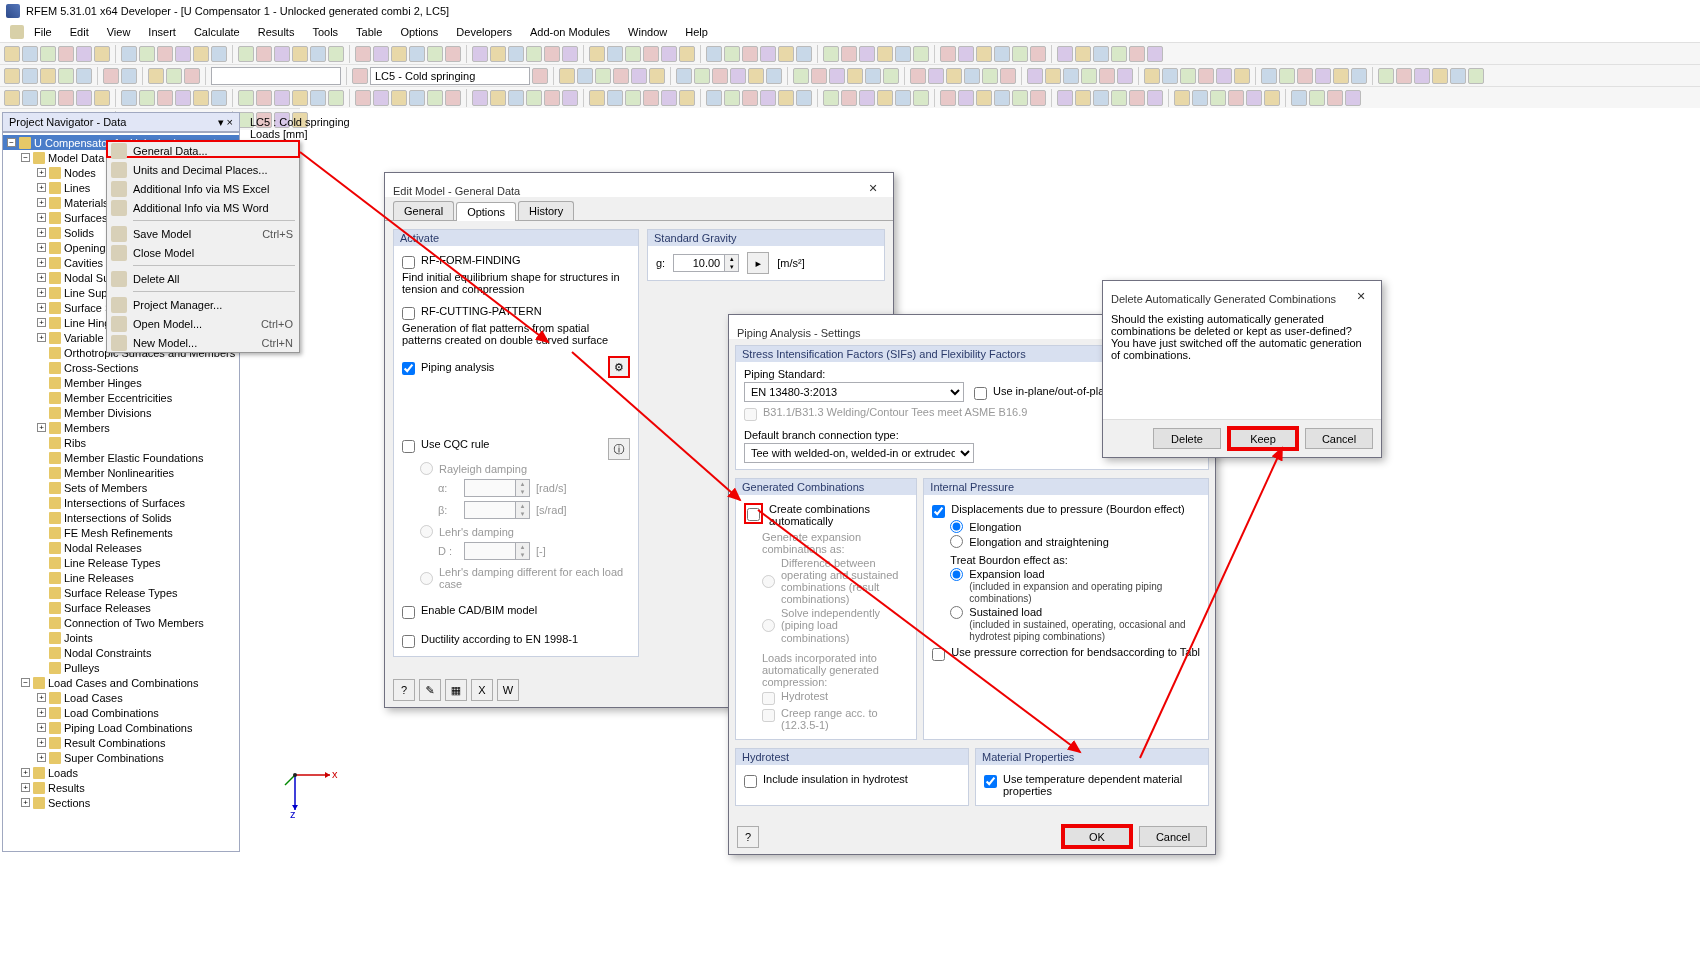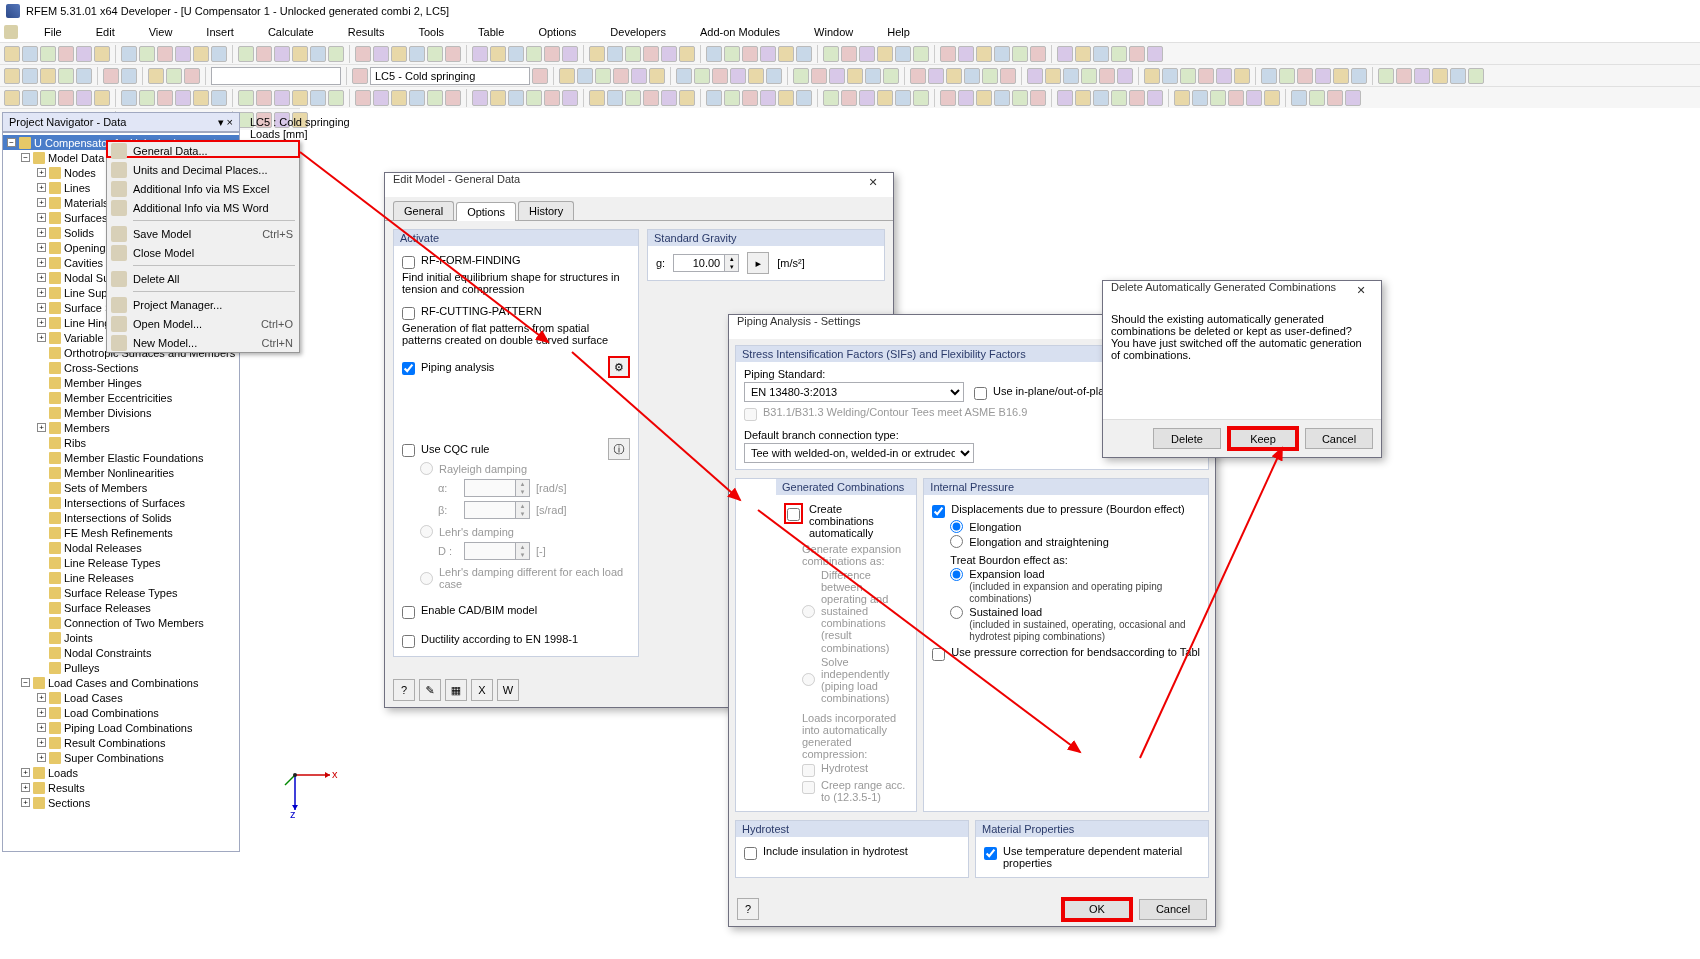--- a/index.html
+++ b/index.html
@@ -1,19 +1,19 @@
 <!DOCTYPE html>
 <html><head>
 <meta charset="utf-8">
 <style>
 * { box-sizing: border-box; margin: 0; padding: 0; font-family: "Segoe UI", Tahoma, sans-serif; font-size: 11px; }
 body { background: #fff; width: 1700px; height: 959px; position: relative; overflow: hidden; color: #000; }
 .titlebar { height: 22px; background: #fff; display: flex; align-items: center; padding: 0 6px; gap: 6px; }
 .titlebar .logo { width: 14px; height: 14px; background: linear-gradient(45deg,#2d4a8a,#5577bb); border-radius: 2px; }
-.menubar { height: 20px; display: flex; align-items: center; padding: 0 4px; gap: 18px; background: #fff; }
+.menubar { height: 20px; display: flex; align-items: center; padding: 0 4px; gap: 2px; background: #fff; margin-left: 6px; }
 .menubar span { padding: 2px 8px; cursor: default; }
 .toolbar-row { height: 22px; background: #f6f6f6; border-top: 1px solid #e0e0e0; display: flex; align-items: center; padding: 0 4px; gap: 2px; }
 .tbtn { width: 16px; height: 16px; background: #ddd; border: 1px solid #bbb; border-radius: 2px; flex-shrink: 0; }
 .tbtn.c1{background:#e8d8a8;} .tbtn.c2{background:#c8d8e8;} .tbtn.c3{background:#d8e8c8;} .tbtn.c4{background:#e8c8c8;} .tbtn.c5{background:#d8c8e8;}
 .tsep { width: 1px; height: 18px; background: #ccc; margin: 0 3px; flex-shrink:0;}
 .tinput { height: 18px; border: 1px solid #abadb3; padding: 0 4px; background: #fff; }
 .panelhdr { height: 20px; background: #e1e6f6; border: 1px solid #a0a8c0; display: flex; align-items: center; justify-content: space-between; padding: 0 6px; font-size: 11px; }
 .navigator { position: absolute; left: 2px; top: 112px; width: 238px; height: 740px; background: #fff; border: 1px solid #a0a8c0; overflow: hidden; }
 .tree { padding: 2px 0; overflow: auto; height: 720px; }
 .treerow { display: flex; align-items: center; height: 15px; padding-left: 4px; gap: 3px; white-space: nowrap; }
@@ -21,21 +21,21 @@
 .treeico { width: 12px; height: 12px; background: #e6c868; border-radius: 1px; flex-shrink: 0; }
 .treetog { width: 9px; height: 9px; border: 1px solid #888; display:flex;align-items:center;justify-content:center;font-size:8px;line-height:1;flex-shrink:0;background:#fff;color:#000;}
 .indent1{padding-left:18px;} .indent2{padding-left:34px;}
 .ctxmenu { position: absolute; left: 106px; top: 140px; width: 194px; background: #f0f0f0; border: 1px solid #979797; box-shadow: 2px 2px 4px rgba(0,0,0,0.3); z-index: 30; }
 .ctxmenu .hl { position:absolute; left:-1px; top:-1px; width:194px; height:18px; border:2px solid #e00; }
 .ctxrow { height: 19px; display: flex; align-items: center; padding: 0 6px 0 26px; position: relative; }
 .ctxrow .ico { position: absolute; left: 4px; width: 16px; height: 16px; background: #d8d0b8; border-radius:2px;}
 .ctxrow .sc { margin-left: auto; color: #555; }
 .ctxsep { height: 1px; background: #c0c0c0; margin: 3px 4px 3px 26px; }
 .dlg { position: absolute; background: #f0f0f0; border: 1px solid #707080; box-shadow: 3px 3px 8px rgba(0,0,0,0.3); }
-.dlgtitle { height: 24px; background: #fff; display: flex; align-items: flex-start; justify-content: space-between; padding: 0 8px; color: #333; }
+.dlgtitle { height: 24px; background: #fff; display: flex; align-items: flex-end; justify-content: space-between; padding: 0 8px; color: #333; }
 .closebtn { width: 24px; height: 18px; display:flex;align-items:center;justify-content:center;font-size:11px;}
 .tabs { display: flex; border-bottom: 1px solid #aaa; padding: 4px 8px 0; gap: 2px; background:#f0f0f0;}
 .tab { padding: 3px 10px; border: 1px solid #aaa; border-bottom: none; background: #e8e8e8; border-radius: 3px 3px 0 0; }
 .tab.active { background: #fff; position: relative; top: 1px; }
 .dlgbody { padding: 8px; background: #f0f0f0; }
 .grp { border: 1px solid #c8d0e0; background: #fff; margin-bottom: 8px; }
 .grp .gt { background: #d8e0f0; padding: 2px 6px; color: #2a3a6a; font-size: 11px; }
 .grp .gb { padding: 6px 8px; }
 .chk { display: flex; align-items: flex-start; gap: 6px; margin: 2px 0; }
 .chk input { margin-top: 2px; }
@@ -662,21 +662,21 @@
             </div>
           <div class="sub">Generation of flat patterns from spatial patterns created on double curved surface</div>
           <div style="height:8px;"></div>
           <div class="chk" style="align-items:center;">
             <input type="checkbox" checked="" style="">
             <span>Piping analysis</span>
             <span style="flex:1;"></span>
             <span class="icobtn hlred">⚙</span>
           </div>
           <div style="height:10px;"></div>
-          <div class="chk" style="align-items:center;margin-top:48px;">
+          <div class="chk" style="margin-top:48px;">
             <input type="checkbox" style="">
             <span>Use CQC rule</span>
             <span style="flex:1;"></span>
             <span class="icobtn">ⓘ</span>
           </div>
           <div class="rad disabled" style="margin-left:18px;">
               <input type="radio" disabled="" style="">
               <span>Rayleigh damping</span>
             </div>
           <div class="disabled" style="margin-left:36px;display:flex;align-items:center;gap:6px;margin-top:4px;">
@@ -778,21 +778,21 @@
         </div>
         <div class="chk disabled" style="margin-top:4px;">
             <input type="checkbox" disabled="" style="">
             <span>B31.1/B31.3 Welding/Contour Tees meet ASME B16.9</span>
           </div>
         <div style="margin-top:8px;">Default branch connection type:</div>
         <select style="width:230px;margin-top:2px;"><option>Tee with welded-on, welded-in or extruded nozzle</option></select>
       </div>
     </div>
     <div style="display:flex;gap:6px;">
-      <div class="grp" style="flex:1;padding-left:40px;">
+      <div class="grp" style="flex:1;">
         <div class="gt">Generated Combinations</div>
         <div class="gb">
           <div class="chk">
               <span class="hlred" style="padding:1px;display:inline-flex;">
                 <input type="checkbox" style="">
               </span>
               <span>Create combinations automatically</span>
             </div>
           <div class="disabled" style="margin-left:18px;margin-top:4px;">Generate expansion combinations as:</div>
           <div class="rad disabled" style="margin-left:18px;">

